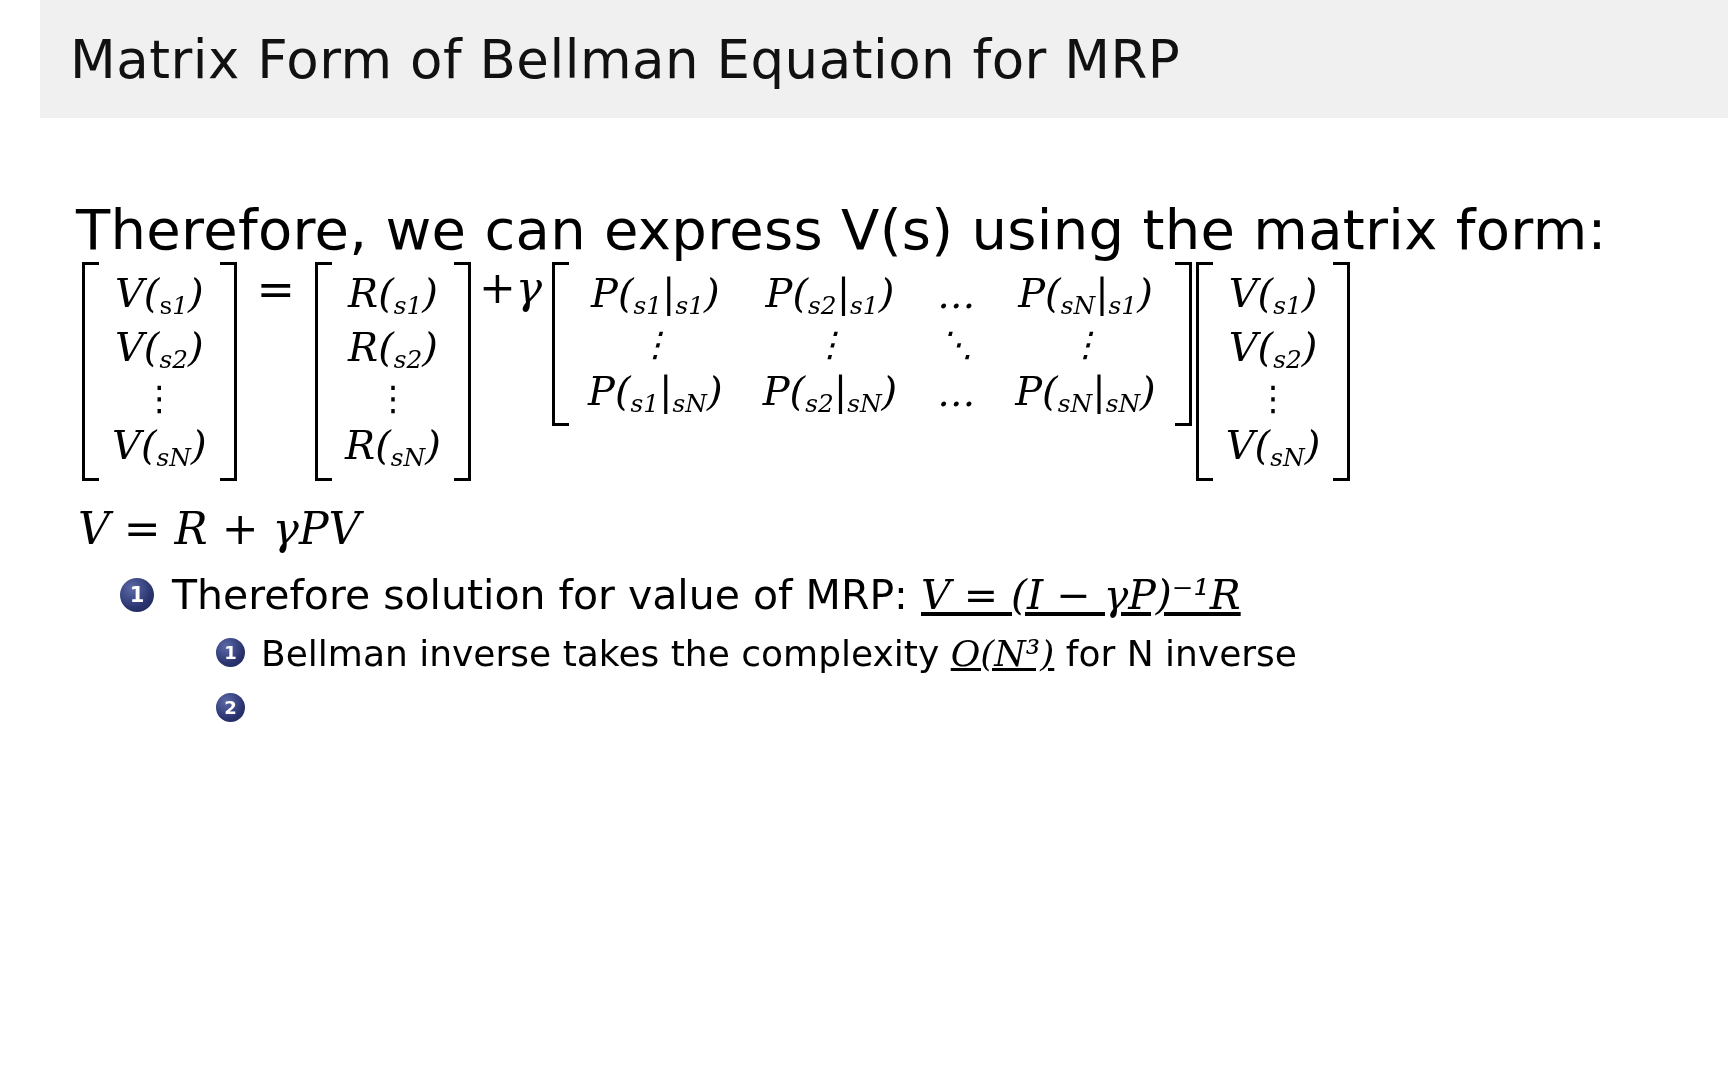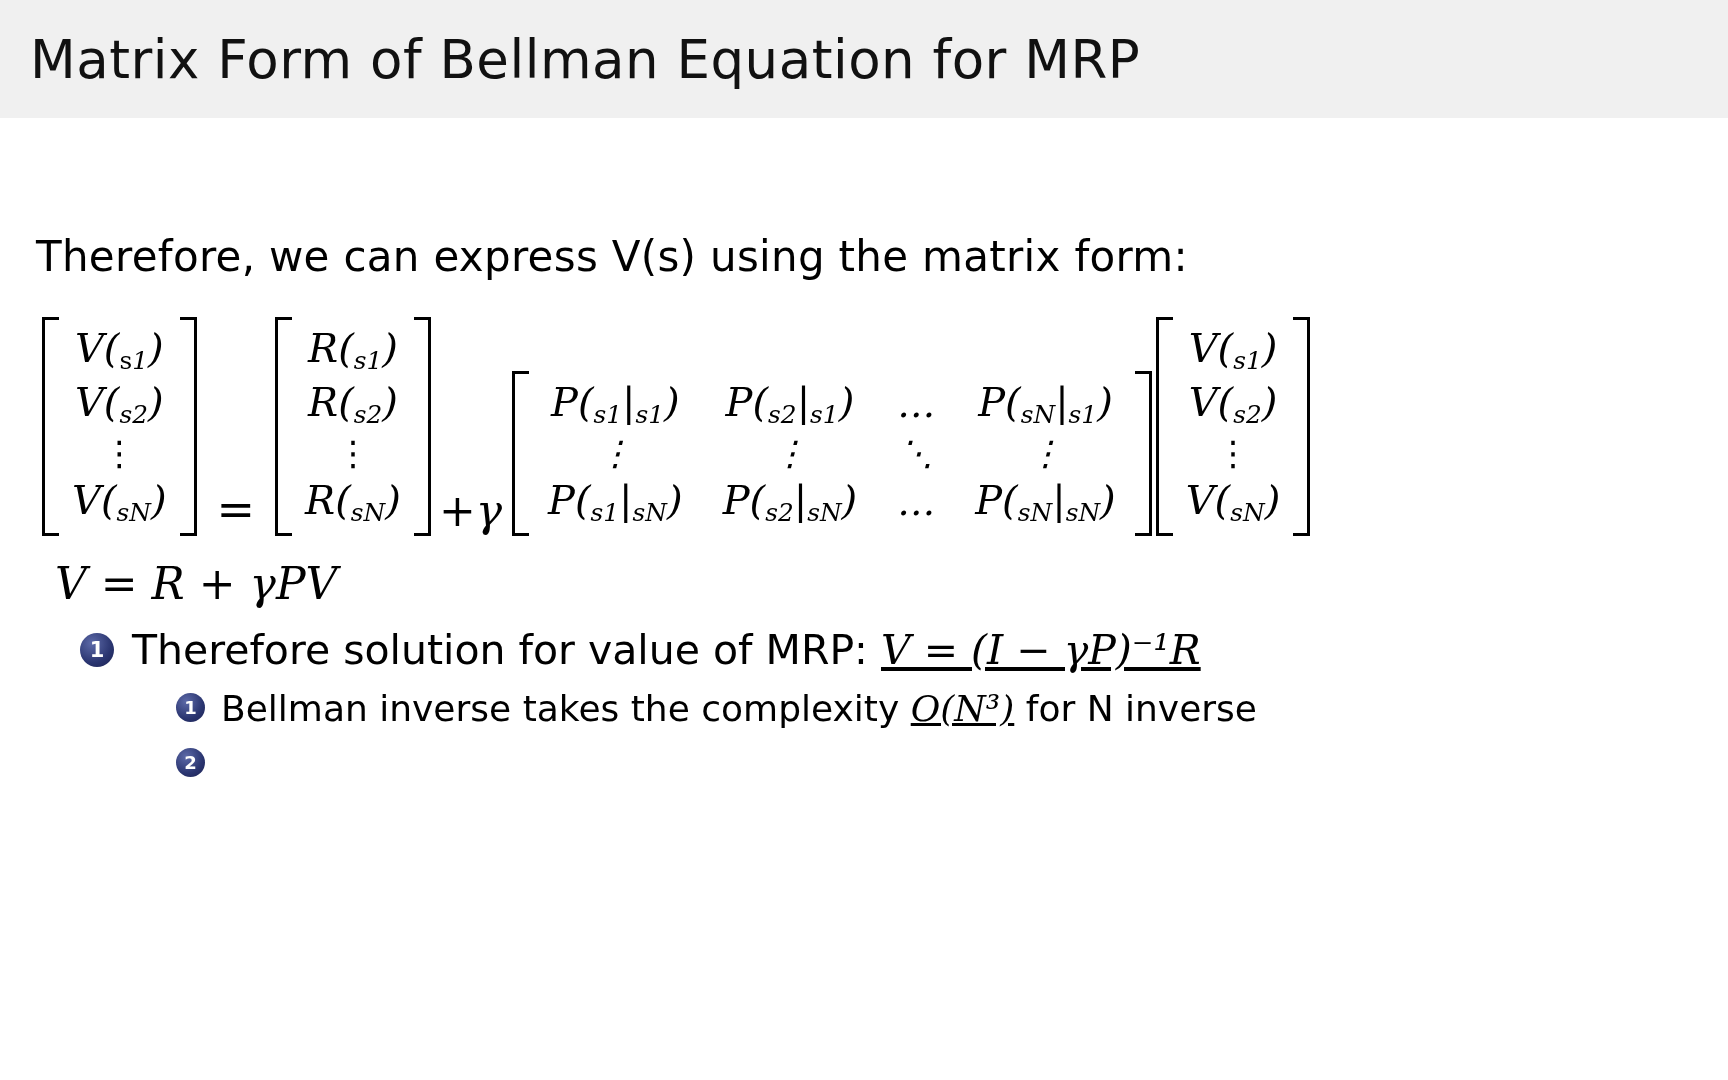--- a/index.html
+++ b/index.html
@@ -12,20 +12,21 @@
     background: #ffffff;
     font-family: "DejaVu Sans", sans-serif;
     color: #000000;
     overflow: hidden;
   }
   .slide {
     position: relative;
     width: 1728px;
     height: 1080px;
     box-sizing: border-box;
+    padding-left: 40px;
   }
   .title-bar {
     width: 100%;
     height: 118px;
     background: #f0f0f0;
     display: flex;
     align-items: center;
     box-sizing: border-box;
     padding-left: 30px;
   }
@@ -33,37 +34,36 @@
     font-size: 53px;
     font-weight: 400;
     letter-spacing: 0.5px;
     color: #111111;
   }
   .body {
     padding: 0 36px;
     box-sizing: border-box;
   }
   .intro {
-    margin-top: 114px;
-    font-size: 42px;
+    margin-top: 79px;
+    font-size: 56px;
     letter-spacing: 0.3px;
   }
   .math {
     font-family: "DejaVu Serif", serif;
     font-style: italic;
     text-decoration: underline;
   }
   .upright {
     font-style: normal;
   }
   
   .equation-row {
     display: flex;
-    align-items: flex-end;
-    margin-top: 36px;
+    align-items: flex-start;
     margin-left: 4px;
   }
   .matrix {
     position: relative;
     display: inline-block;
     padding: 6px 16px;
     margin: 0 2px;
   }
   .matrix::before,
   .matrix::after {
@@ -127,21 +127,21 @@
   .ddots {
     font-style: normal;
     font-size: 34px;
   }
   
   .veq {
     font-family: "DejaVu Serif", serif;
     font-style: italic;
     font-size: 44px;
     margin-top: 22px;
-    margin-left: 19px;
+    margin-left: 2px;
   }
   .bullet-l1 {
     display: flex;
     align-items: flex-start;
     margin-top: 16px;
     margin-left: 44px;
     font-size: 41px;
   }
   .bullet-l2 {
     display: flex;

